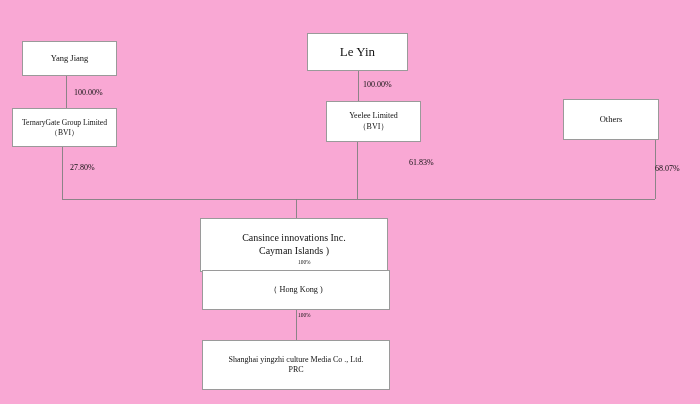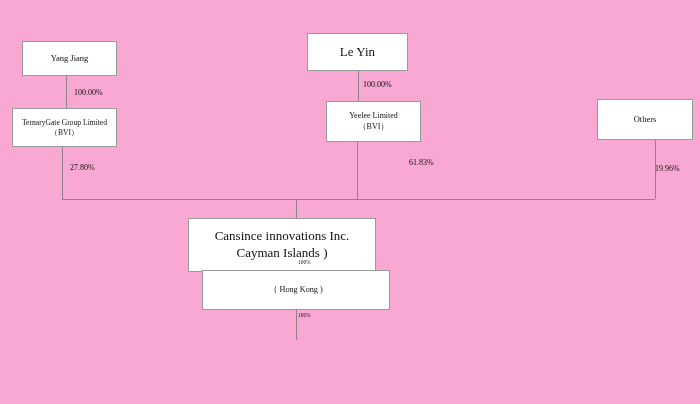--- a/index.html
+++ b/index.html
@@ -55,27 +55,27 @@
   #node-ternarygate {
     left: 12px; top: 108px; width: 105px; height: 39px;
     font-size: 7.6px;
     text-align: right;
   }
   #node-yeelee {
     left: 326px; top: 101px; width: 95px; height: 41px;
     font-size: 8px;
   }
   #node-others {
-    left: 597px; top: 99px; width: 96px; height: 41px;
+    left: 563px; top: 99px; width: 96px; height: 41px;
     font-size: 8.5px;
   }
   
   #node-cansince {
-    left: 188px; top: 218px; width: 188px; height: 54px;
-    font-size: 13px;
+    left: 200px; top: 218px; width: 188px; height: 54px;
+    font-size: 10px;
   }
   #node-vnique {
     left: 202px; top: 270px; width: 188px; height: 40px;
     font-size: 8.2px;
   }
   #node-shanghai {
     left: 202px; top: 340px; width: 188px; height: 50px;
     font-size: 8px;
   }
   .edge-label {
@@ -147,22 +147,26 @@
 
   <div class="node" id="node-cansince">
     <span class="line1">Cansince innovations Inc.</span>
     <span class="line2">Cayman Islands )</span>
   </div>
 
   <div class="node" id="node-vnique">
     <span class="line2">（ Hong Kong )</span>
   </div>
 
+  <div class="node" id="node-shanghai">
+    <span class="line1">Shanghai yingzhi culture Media Co ., Ltd.</span>
+    <span class="line2">PRC</span>
+  </div>
 
   <span class="edge-label pct-major" id="label-yang-to-ternarygate">100.00%</span>
   <span class="edge-label pct-major" id="label-leyin-to-yeelee">100.00%</span>
   <span class="edge-label pct-major" id="label-ternarygate-to-cansince">27.80%</span>
   <span class="edge-label pct-major" id="label-yeelee-to-cansince">61.83%</span>
-  <span class="edge-label pct-major" id="label-others-to-cansince">19.96%</span>
+  <span class="edge-label pct-major" id="label-others-to-cansince">68.07%</span>
   <span class="edge-label pct-minor" id="label-cansince-to-vnique">100%</span>
   <span class="edge-label pct-minor" id="label-vnique-to-shanghai">100%</span>
 
 </div>
 
 </body></html>

